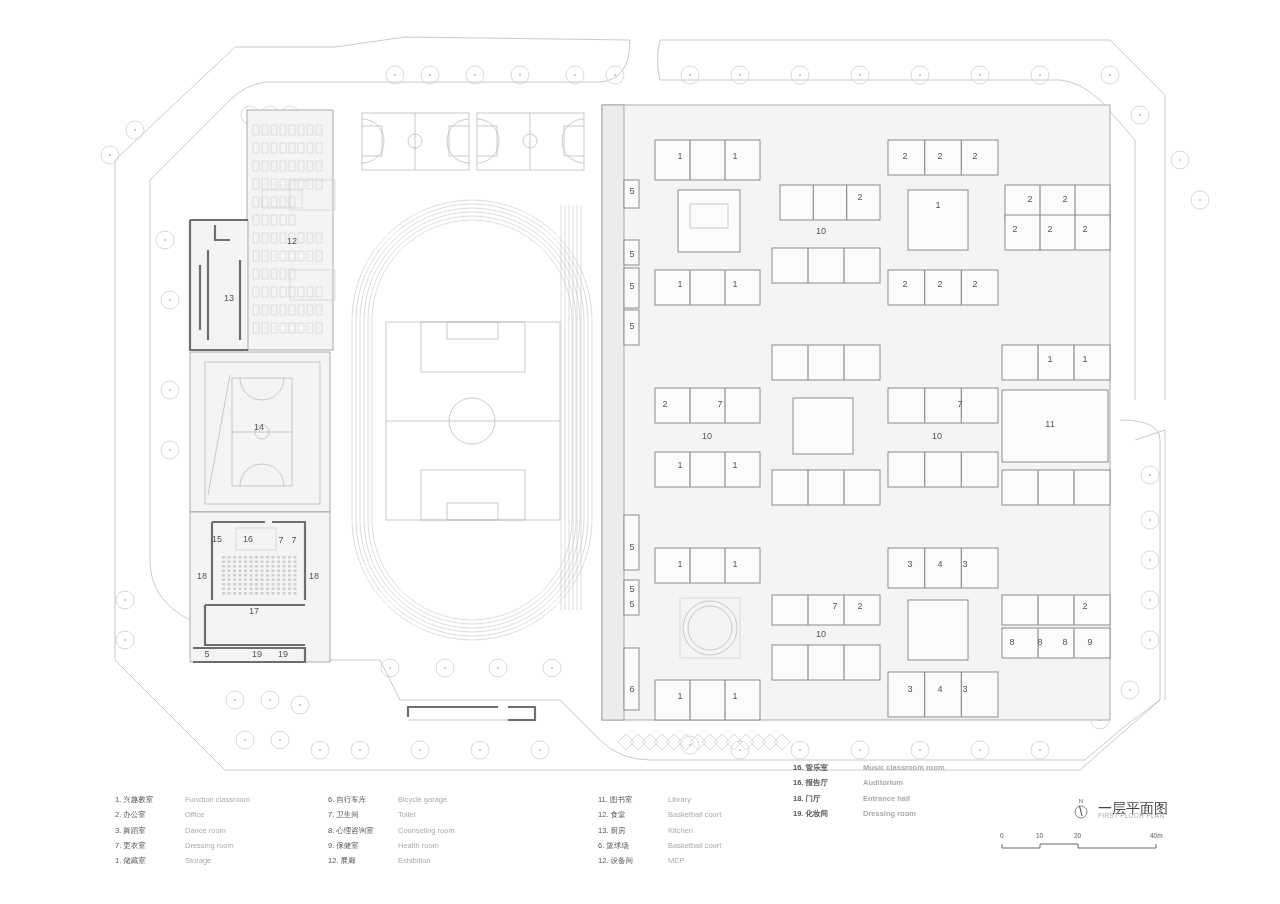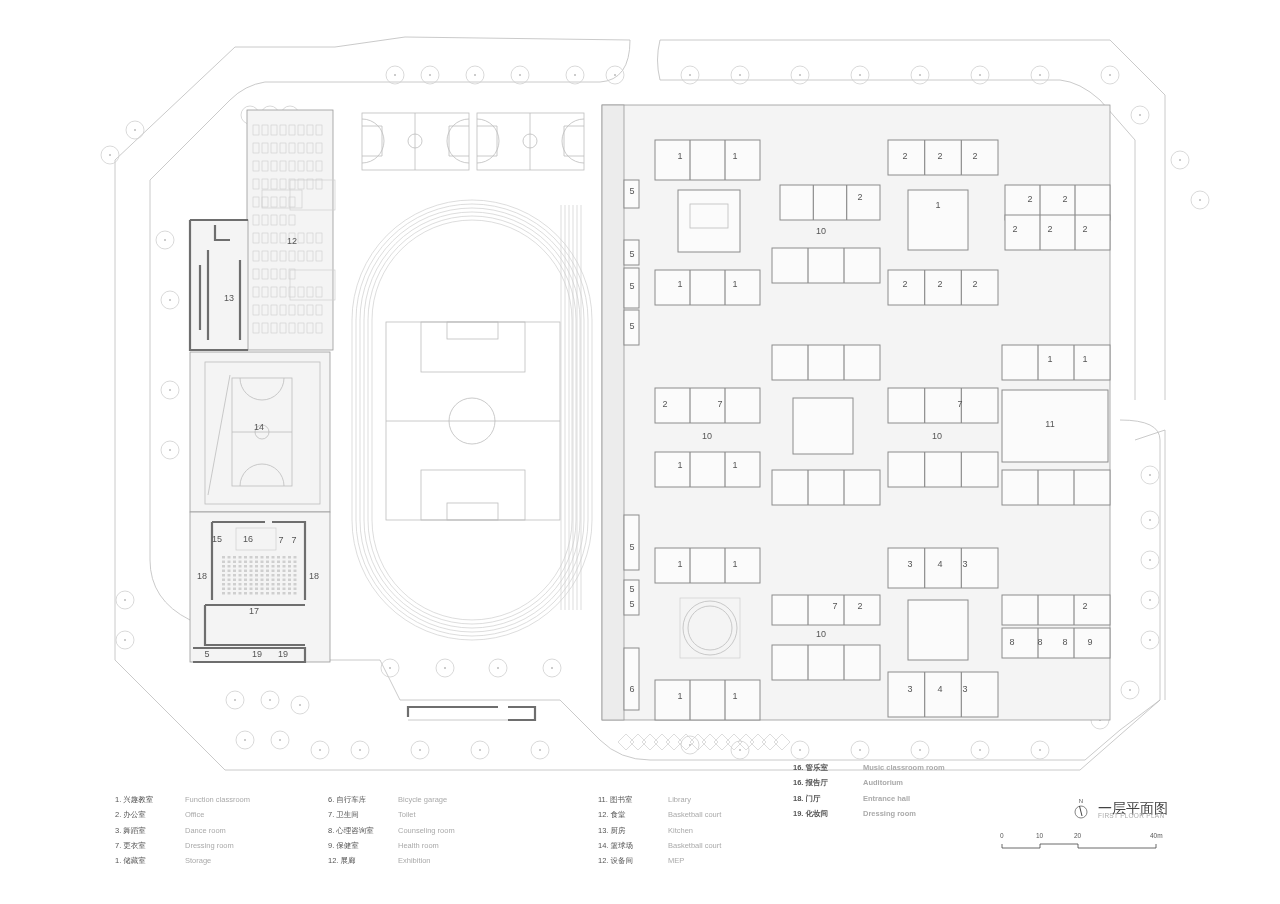--- a/index.html
+++ b/index.html
@@ -678,21 +678,21 @@
     </div>
   <div class="row">
       <span class="zh">12. 食堂</span>
       <span class="en">Basketball court</span>
     </div>
   <div class="row">
       <span class="zh">13. 厨房</span>
       <span class="en">Kitchen</span>
     </div>
   <div class="row">
-      <span class="zh">14. 篮球场</span>
+      <span class="zh">6. 篮球场</span>
       <span class="en">Basketball court</span>
     </div>
   <div class="row">
       <span class="zh">12. 设备间</span>
       <span class="en">MEP</span>
     </div>
 </div>
 <div class="legend" style="left:793px; top:760px;font-weight:bold;">
   <div class="row">
       <span class="zh">16. 管乐室</span>

